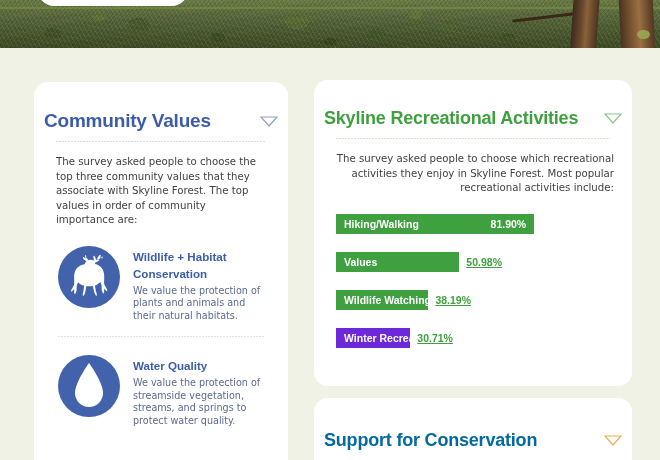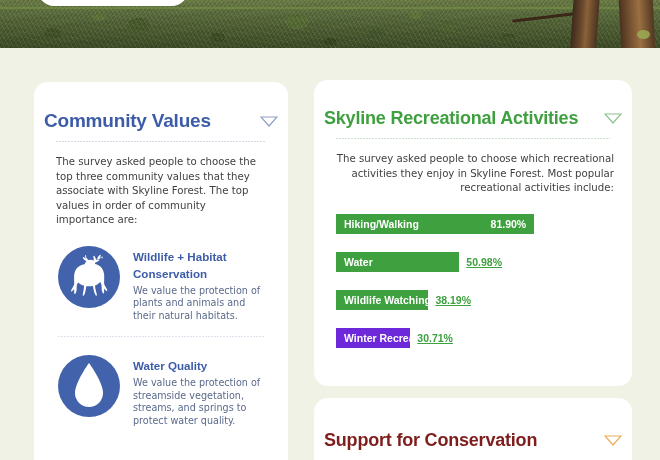--- a/index.html
+++ b/index.html
@@ -115,21 +115,21 @@
   #card-support .card-head { padding-top: 32px; }
 
   .card-title {
     font-size: 19px;
     font-weight: bold;
     letter-spacing: -0.2px;
     white-space: nowrap;
   }
   #card-community  .card-title { color: #3d5ca8; }
   #card-activities .card-title { color: #3fa03f; font-size: 18px; }
-  #card-support    .card-title { color: #7f1d1d; font-size: 18px; }
+  #card-support    .card-title { color: #0369a1; font-size: 18px; }
   .chevron-wrap {
     width: 18px; height: 11px;
     position: relative;
     cursor: pointer;
   }
   .chevron-wrap svg { display: block; }
 
   .rule {
     height: 1px;
     margin: 9px 22px 0 22px;
@@ -298,21 +298,21 @@
 
   <div class="bars" id="bars">
       <div class="bar-row">
         <div class="bar" style="width: 198.198px; background: rgb(63, 160, 63);">
           <span class="bar-label">Hiking/Walking</span>
           <span class="bar-value-in">81.90%</span>
         </div>
       </div>
       <div class="bar-row">
         <div class="bar" style="width: 123.372px; background: rgb(63, 160, 63);">
-          <span class="bar-label">Water</span>
+          <span class="bar-label">Values</span>
         </div>
         <span class="bar-value-out" style="color: rgb(63, 160, 63);">50.98%</span>
       </div>
       <div class="bar-row">
         <div class="bar" style="width: 92.4198px; background: rgb(63, 160, 63);">
           <span class="bar-label">Wildlife Watching</span>
         </div>
         <span class="bar-value-out" style="color: rgb(63, 160, 63);">38.19%</span>
       </div>
       <div class="bar-row">

